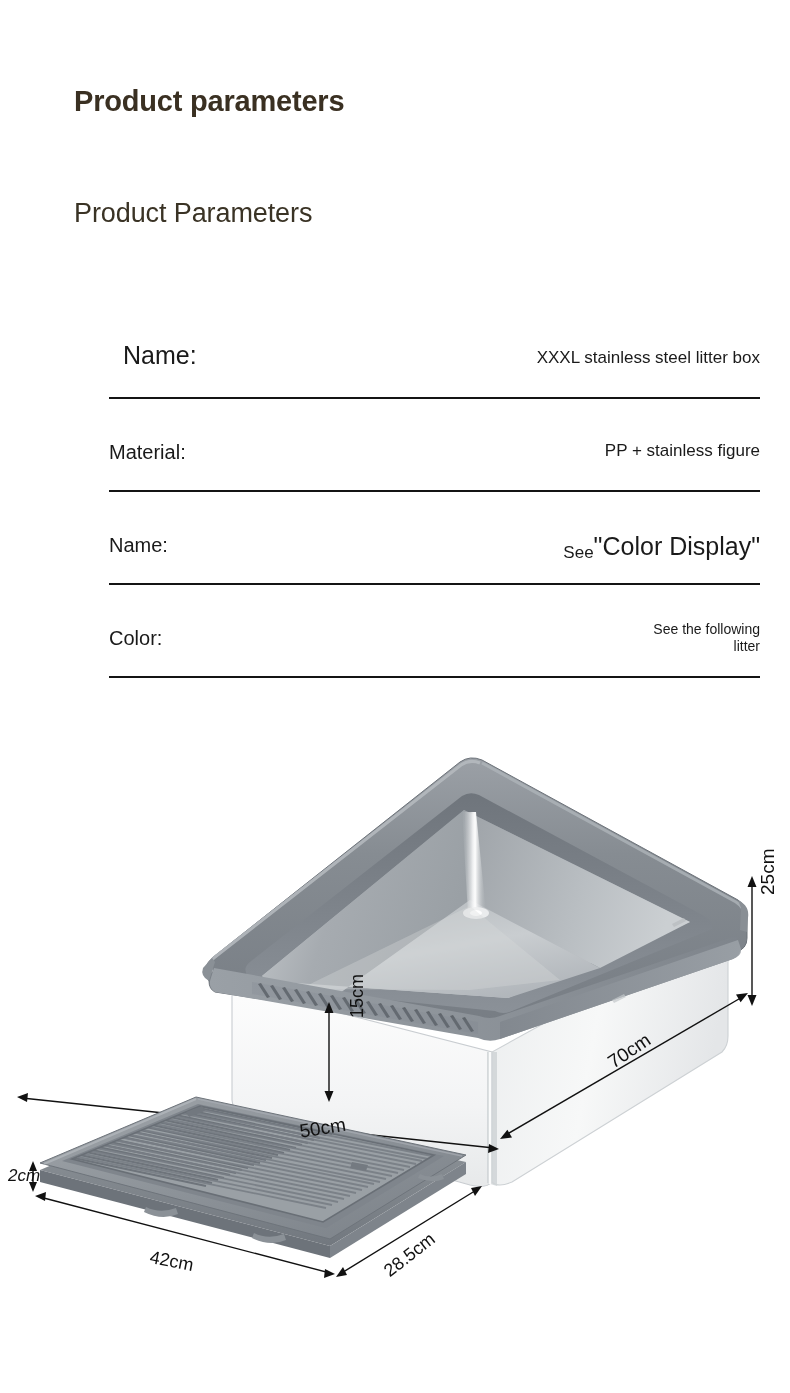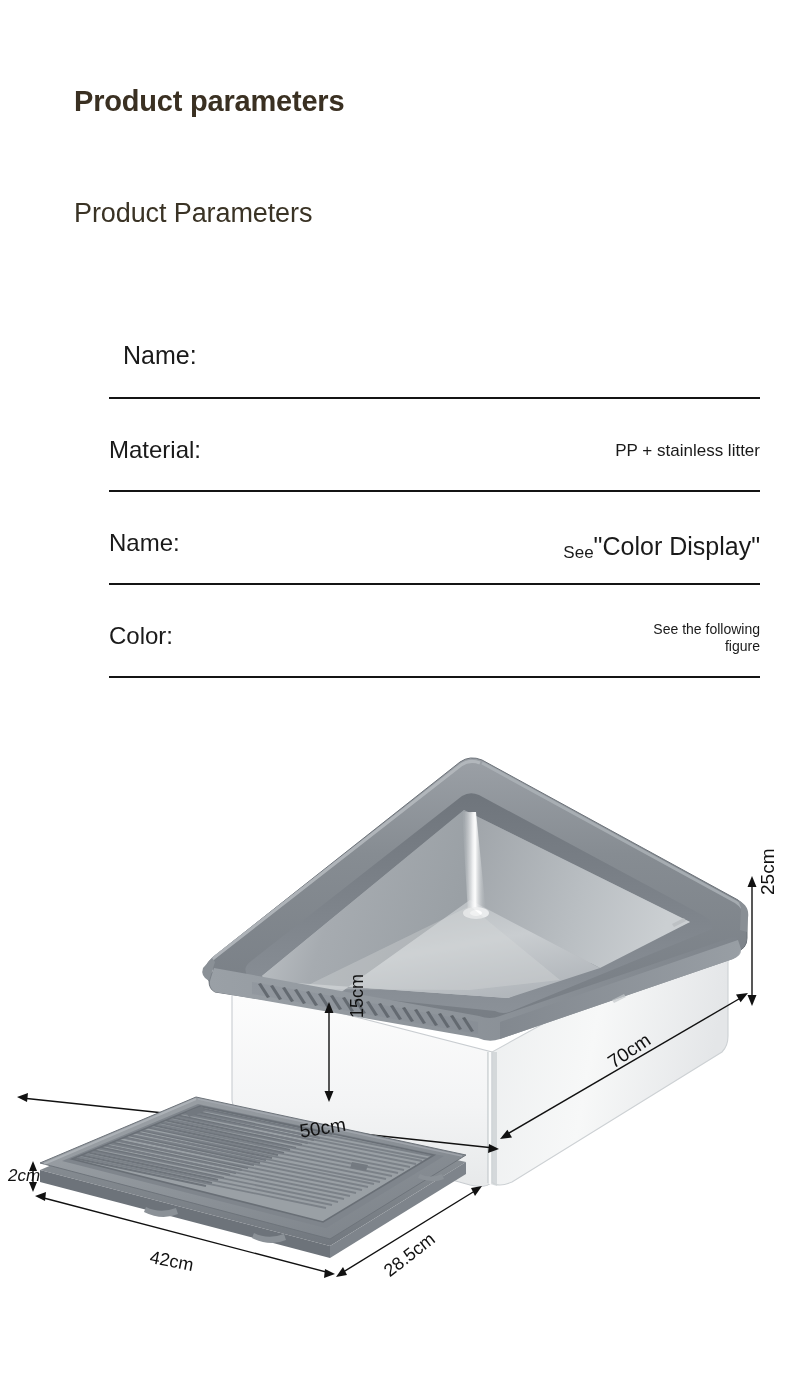--- a/index.html
+++ b/index.html
@@ -65,21 +65,21 @@
   .spec-row {
     position: relative;
     height: 93px;
     border-bottom: 2.5px solid #141414;
     box-sizing: border-box;
   }
   .spec-row .label {
     position: absolute;
     left: 0;
     bottom: 26px;
-    font-size: 24px;
+    font-size: 20px;
     color: #1a1a1a;
     white-space: nowrap;
   }
   .spec-row.first .label {
     left: 14px;
     bottom: 27px;
     font-size: 25px;
   }
   .spec-row .value {
     position: absolute;
@@ -176,35 +176,36 @@
 <div class="page-title">Product parameters</div>
 
 <div class="page-subtitle">Product Parameters</div>
 
 <div class="watermark"></div>
 
 <div class="spec-table">
 
   <div class="spec-row first">
     <span class="label">Name:</span>
+    <span class="value">XXXL stainless steel litter box</span>
   </div>
 
   <div class="spec-row">
     <span class="label">Material:</span>
-    <span class="value">PP + stainless litter</span>
+    <span class="value">PP + stainless figure</span>
   </div>
 
   <div class="spec-row color-row">
     <span class="label">Name:</span>
     <span class="value"><span class="see-prefix">See</span><span>"Color Display"</span></span>
   </div>
 
   <div class="spec-row size-row">
     <span class="label">Color:</span>
-    <span class="value">See the following figure</span>
+    <span class="value">See the following litter</span>
   </div>
 
 </div>
 
 <div class="figure">
   <svg width="790" height="620" viewBox="0 0 790 620" xmlns="http://www.w3.org/2000/svg">
     <defs>
 
       <linearGradient id="steelBack" x1="0" y1="0" x2="0" y2="1">
         <stop offset="0%" stop-color="#8d9399"></stop>

